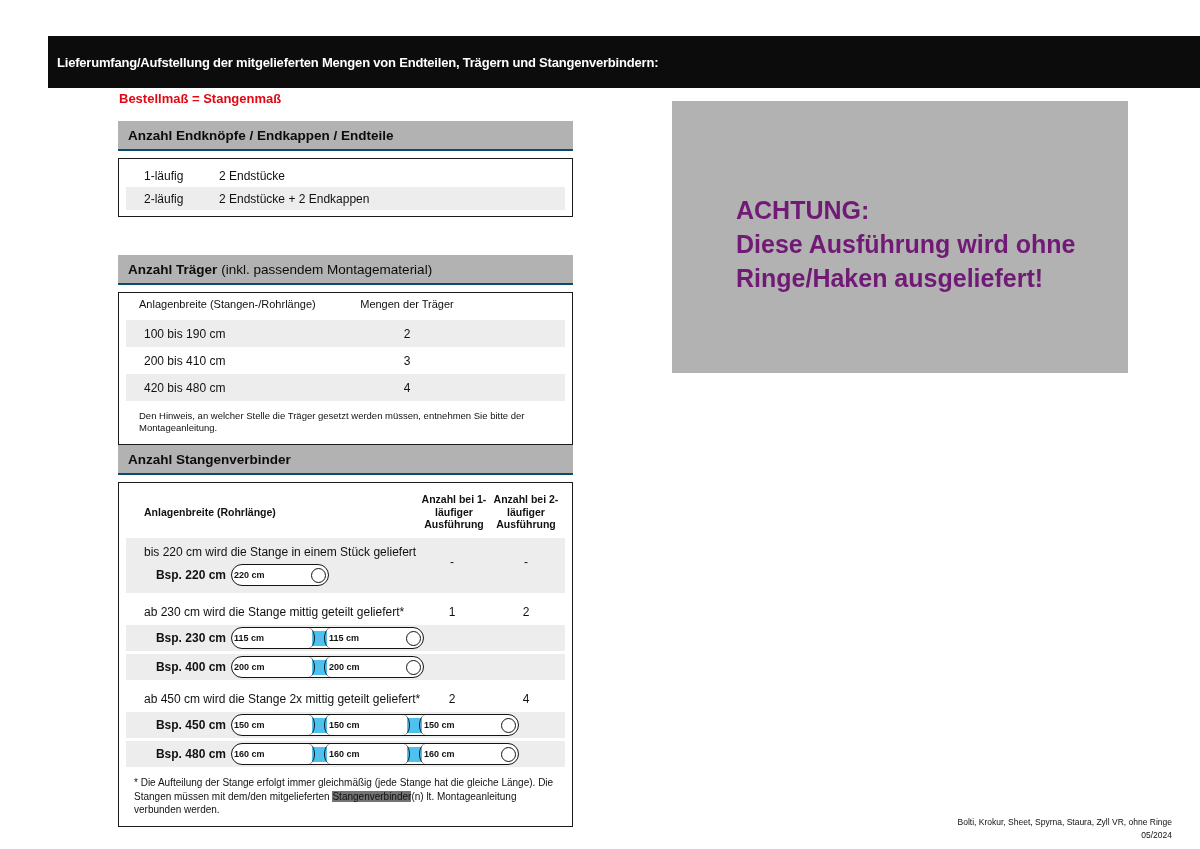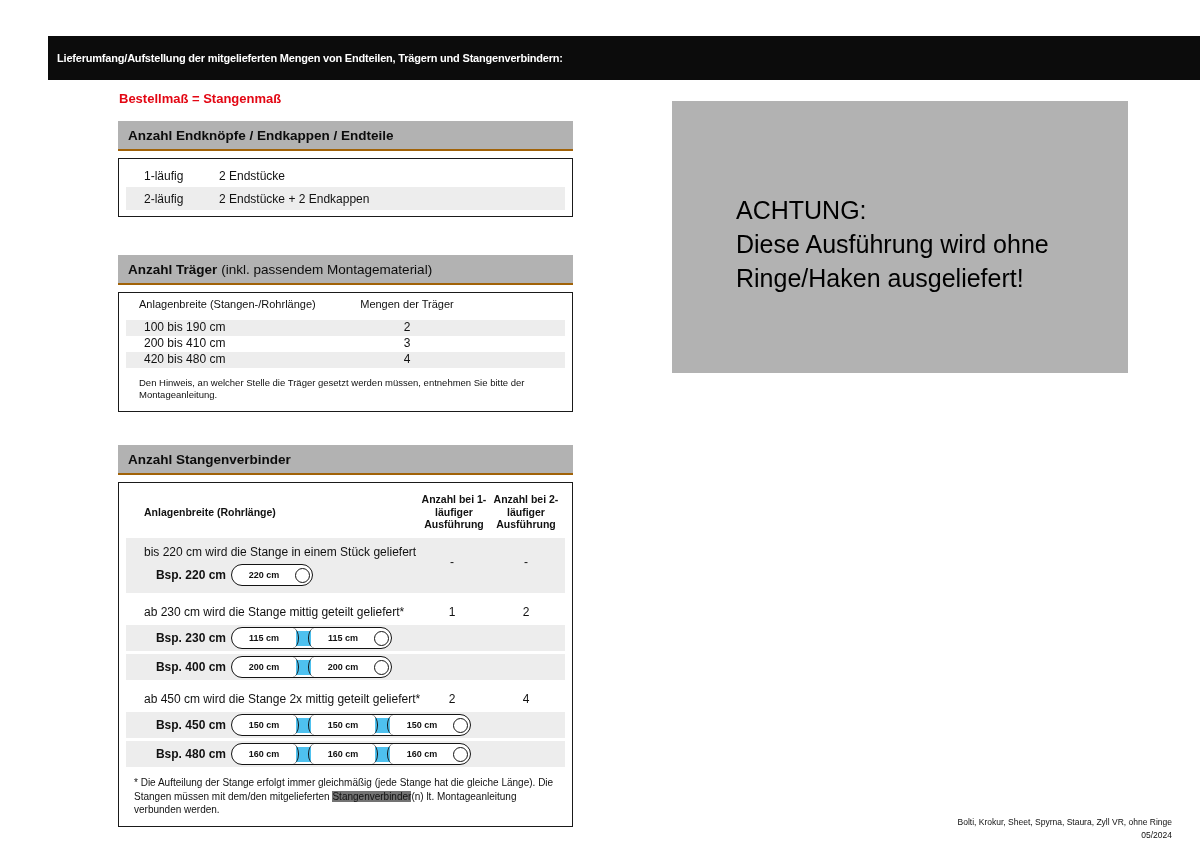--- a/index.html
+++ b/index.html
@@ -1,42 +1,42 @@
 <!DOCTYPE html>
 <html><head>
 <meta charset="utf-8">
 <style>
   *{box-sizing:border-box;margin:0;padding:0}
   html,body{background:#fff}
   body{font-family:"Liberation Sans",sans-serif;color:#111}
   .page{position:relative;width:1200px;height:849px;background:#fff;overflow:hidden}
 
-  .topbar{position:absolute;left:48px;top:36px;width:1152px;height:44px;background:#0c0c0c;color:#fff;
-          display:flex;align-items:center;padding-left:9px;font-size:11px;font-weight:bold;letter-spacing:-.2px}
+  .topbar{position:absolute;left:48px;top:36px;width:1152px;height:52px;background:#0c0c0c;color:#fff;
+          display:flex;align-items:center;padding-left:9px;font-size:13px;font-weight:bold;letter-spacing:-.2px}
 
   .subtitle{position:absolute;left:119px;top:91px;color:#e30613;font-size:13px;font-weight:bold}
 
-  .sec-title{position:absolute;left:118px;width:455px;height:30px;background:#b2b2b2;border-bottom:2px solid #a16207;
+  .sec-title{position:absolute;left:118px;width:455px;height:30px;background:#b2b2b2;border-bottom:2px solid #0c4a6e;
              display:flex;align-items:center;padding-left:10px;font-size:13.5px;color:#0c0c0c}
   .sec-title .b{font-weight:bold}
   .sec-title .n{font-weight:normal;margin-left:4px}
   .st1{top:121px}.st2{top:255px}.st3{top:445px}
 
   .box{position:absolute;left:118px;width:455px;background:#fff;border:1.2px solid #1a1a1a}
 
   
   .t1{top:158px;padding:5px 7px 6px}
   .t1-row{display:flex;align-items:center;height:23px;padding-left:18px;font-size:12px}
   .t1-row.alt{background:#ededed}
   .t1-label{width:75px;flex-shrink:0}
 
   
   .t2{top:292px;padding:5px 7px 6px}
   .t2-hrow{position:relative;height:22px;display:flex;align-items:flex-start;padding-left:13px;font-size:11px;font-weight:normal}
-  .t2-row{position:relative;height:16px;display:flex;align-items:flex-start;padding-left:18px;font-size:12px}
+  .t2-row{position:relative;height:27px;display:flex;align-items:center;padding-left:18px;font-size:12px}
   .t2-row.alt{background:#ededed}
   .t2-c{position:absolute;left:206px;width:150px;text-align:center;font-weight:inherit}
   .t2-note{padding:9px 0 3px 13px;font-size:9.5px;line-height:1.3;width:410px}
 
   
   .t3{top:482px;padding:6px 0 9px}
   .vb-hrow{position:relative;height:46px;margin:0 7px;display:flex;align-items:center;padding-left:18px;
            font-size:10.5px;font-weight:bold}
   .vb-hcol{position:absolute;width:72px;text-align:center;font-size:10.5px;font-weight:bold;line-height:1.2;
            top:50%;transform:translateY(-50%);left:292px}
@@ -48,33 +48,33 @@
   .vb-g1 .g1c{position:absolute;width:72px;text-align:center;font-size:12px;top:17px}
   .vb-hd{height:20px;line-height:20px;padding-left:18px;font-size:12px;white-space:nowrap}
   .vb-hd2{position:relative;height:20px;line-height:20px;margin:9px 7px 0;padding-left:18px;font-size:12px;white-space:nowrap}
 
   .vb-ex{display:flex;align-items:center;height:26px;background:#ededed;margin:3px 7px 0}
   .vb-g1 .vb-ex{margin:0;background:transparent}
   .bsp{width:100px;text-align:right;font-size:12px;font-weight:bold;flex-shrink:0}
 
   .rod{display:inline-flex;align-items:center;height:22px;border:1.4px solid #141414;border-radius:11px;
        background:#fff;padding:0 2px;margin-left:5px}
-  .rod-seg{width:60px;text-align:center;font-size:9px;font-weight:bold;flex-shrink:0}
+  .rod-seg{width:76px;font-size:9px;font-weight:bold;flex-shrink:0}
   .rod-conn{position:relative;width:15px;height:15px;background:#4ec1ef;flex-shrink:0;margin:0 2px;z-index:1}
   .rod-conn::before{content:"";position:absolute;left:-9px;top:-3px;width:11px;height:20px;border-radius:50%;
                     border-right:1.2px solid #141414}
   .rod-conn::after{content:"";position:absolute;right:-9px;top:-3px;width:11px;height:20px;border-radius:50%;
                    border-left:1.2px solid #141414}
   .rod-endcap{width:15px;height:15px;border:1.4px solid #141414;border-radius:50%;flex-shrink:0;margin-left:1px}
 
   .vb-foot{margin:9px 7px 0;padding-left:8px;font-size:10px;line-height:1.35;width:440px}
   .hl{background:#737373}
 
-  .notice{position:absolute;left:672px;top:101px;width:456px;height:272px;background:#b2b2b2;color:#000000;
-          padding:92px 20px 0 64px;font-size:25px;font-weight:normal;line-height:34px}
+  .notice{position:absolute;left:672px;top:101px;width:456px;height:272px;background:#b2b2b2;color:#701a75;
+          padding:92px 20px 0 64px;font-size:25px;font-weight:bold;line-height:34px}
 
   .footer{position:absolute;right:28px;top:816px;text-align:right;font-size:8.5px;line-height:1.55;color:#111}
 </style>
 </head>
 <body>
 
 <div class="page">
 
   <div class="topbar">
     <span>Lieferumfang/Aufstellung der mitgelieferten Mengen von Endteilen, Trägern und Stangenverbindern:</span>

